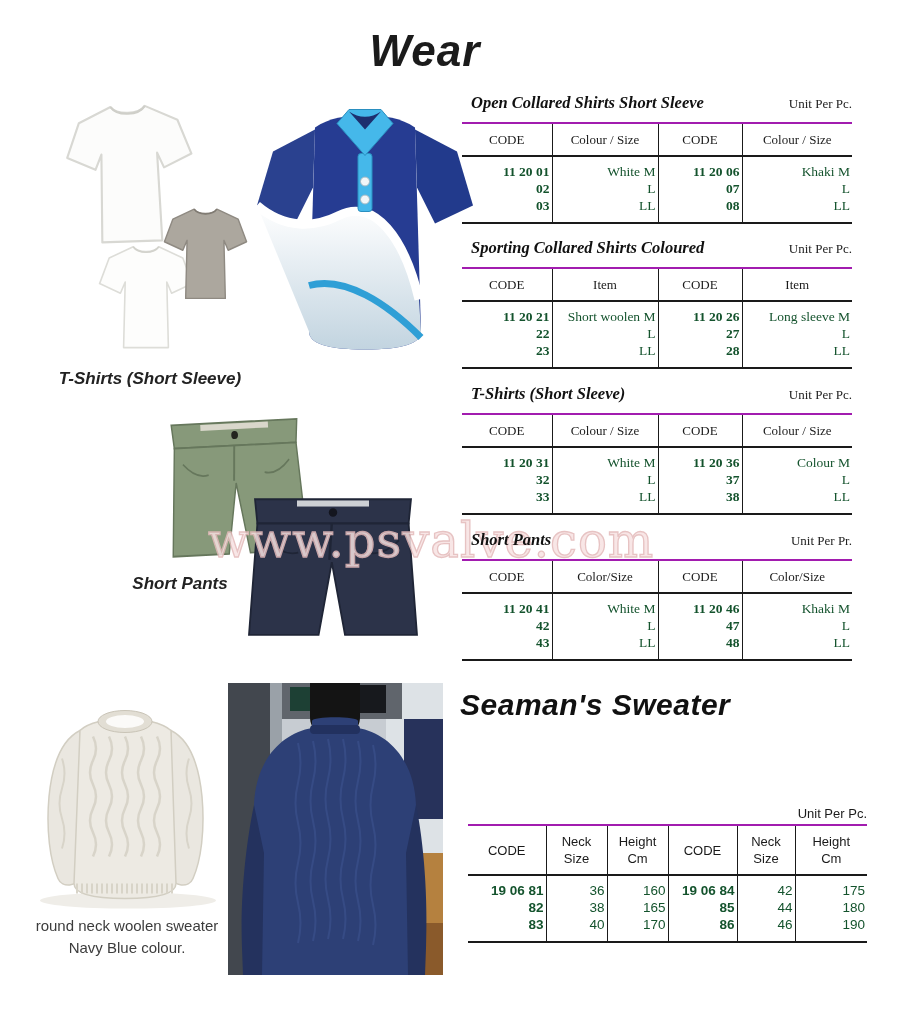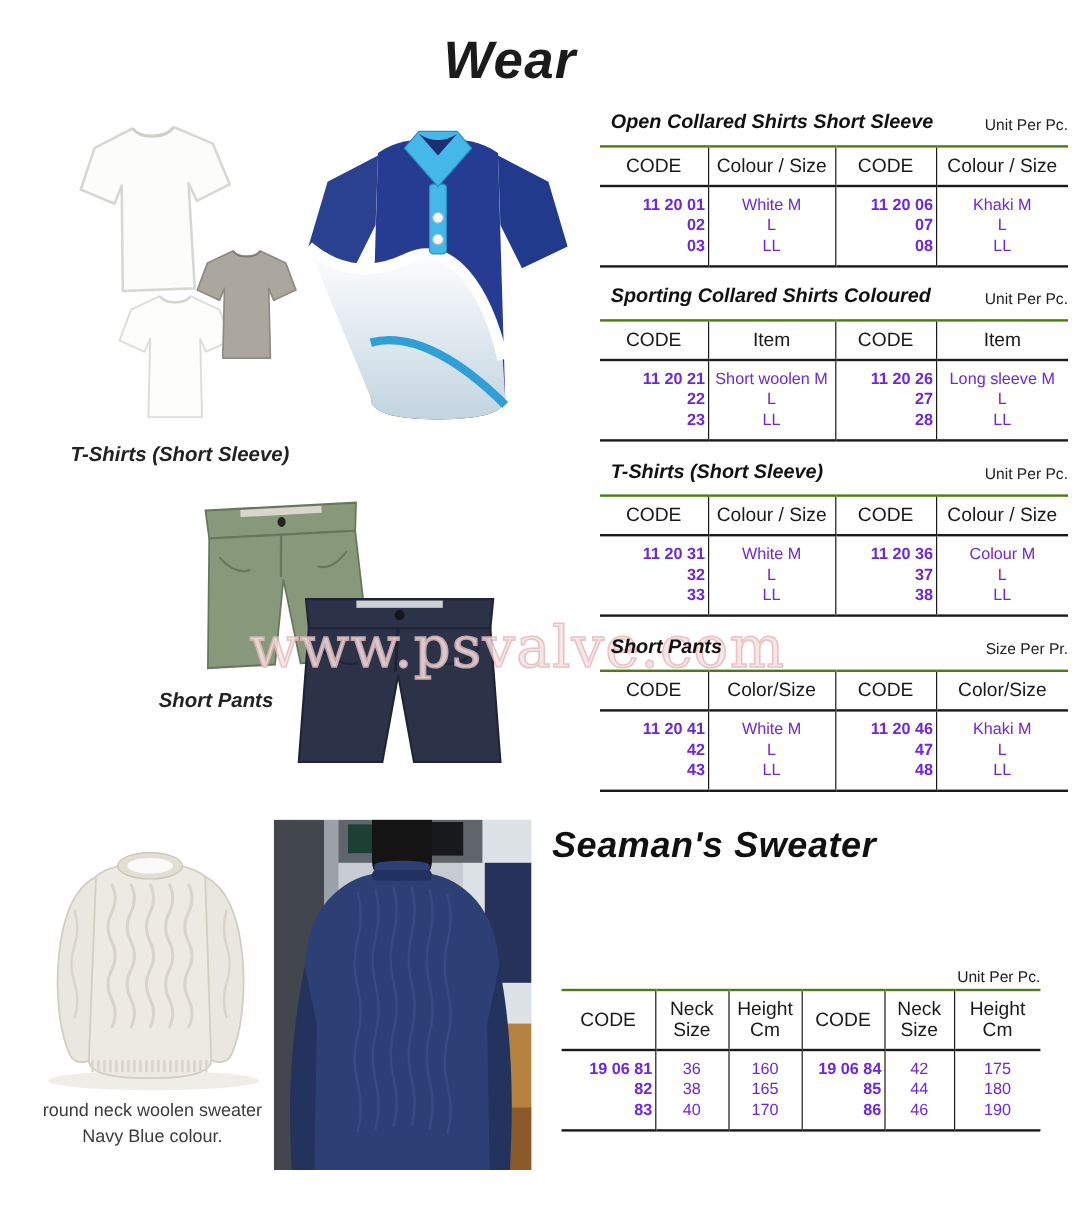--- a/index.html
+++ b/index.html
@@ -19,38 +19,38 @@
     font-size:17px; font-weight:bold; font-style:italic; text-align:center;
     line-height:24px; z-index:2; color:#222;
   }
   .caption { font-size:15px; color:#3c3c3c; text-align:center; line-height:22px; z-index:2; }
   .sweater-title {
     left:460px; top:688px; font-size:30px; font-weight:bold; font-style:italic;
     letter-spacing:0.5px; z-index:2; color:#111;
   }
 
   
-  .sec { left:500px; width:390px; z-index:2; }
+  .sec { left:462px; width:390px; z-index:2;font-family:Liberation Serif, serif; }
   .sec-head { display:flex; align-items:flex-end; margin:0 0 9px 0; }
   .sec-title { margin:0 0 0 9px; font-size:16.5px; font-weight:bold; font-style:italic; color:#111; }
   .unit { margin-left:auto; font-size:13px; font-weight:normal; font-style:normal; color:#222; padding-bottom:1px; }
 
   table.cat { border-collapse:collapse; width:100%; table-layout:fixed; }
   table.cat th {
-    font-weight:normal; font-size:16px; padding:7px 2px; text-align:center;
-    border-top:2px solid #4d7c0f; border-bottom:2px solid #1a1a1a;
+    font-weight:normal; font-size:13px; padding:7px 2px; text-align:center;
+    border-top:2px solid #a21caf; border-bottom:2px solid #1a1a1a;
     white-space:pre-line; line-height:17px; vertical-align:middle; color:#1a1a1a;
   }
   table.cat td {
     font-size:13.5px; padding:6px 2px 8px; white-space:pre-line; line-height:17px;
-    border-bottom:2px solid #1a1a1a; vertical-align:top; color:#6d28d9;
+    border-bottom:2px solid #1a1a1a; vertical-align:top; color:#14532d;
   }
   table.cat th + th, table.cat td + td { border-left:1.5px solid #1a1a1a; }
   td.code { text-align:right; padding-right:15px; font-weight:bold; }
-  td.val  { text-align:center; }
+  td.val  { text-align:right; }
 
   .sweater-sec { left:468px; width:399px; z-index:2; }
   .sweater-unit { left:468px; top:806px; width:399px; text-align:right; font-size:13px; z-index:2; }
 
   
   .imgwrap { z-index:0; }
   .photo-frame { overflow:hidden; z-index:0; }
 
   
   .watermark {
@@ -249,21 +249,21 @@
 L
 LL</td>
       </tr>
         </tbody>
     </table>
   </div>
 
   <div class="abs sec" style="top:530px;">
     <div class="sec-head">
       <h3 class="sec-title">Short Pants</h3>
-      <span class="unit">Size Per Pr.</span>
+      <span class="unit">Unit Per Pr.</span>
     </div>
     <table class="cat">
       <colgroup>
           <col style="width:90px">
           <col style="width:106px">
           <col style="width:84px">
           <col style="width:110px">
         </colgroup>
       <thead>
           <tr>

